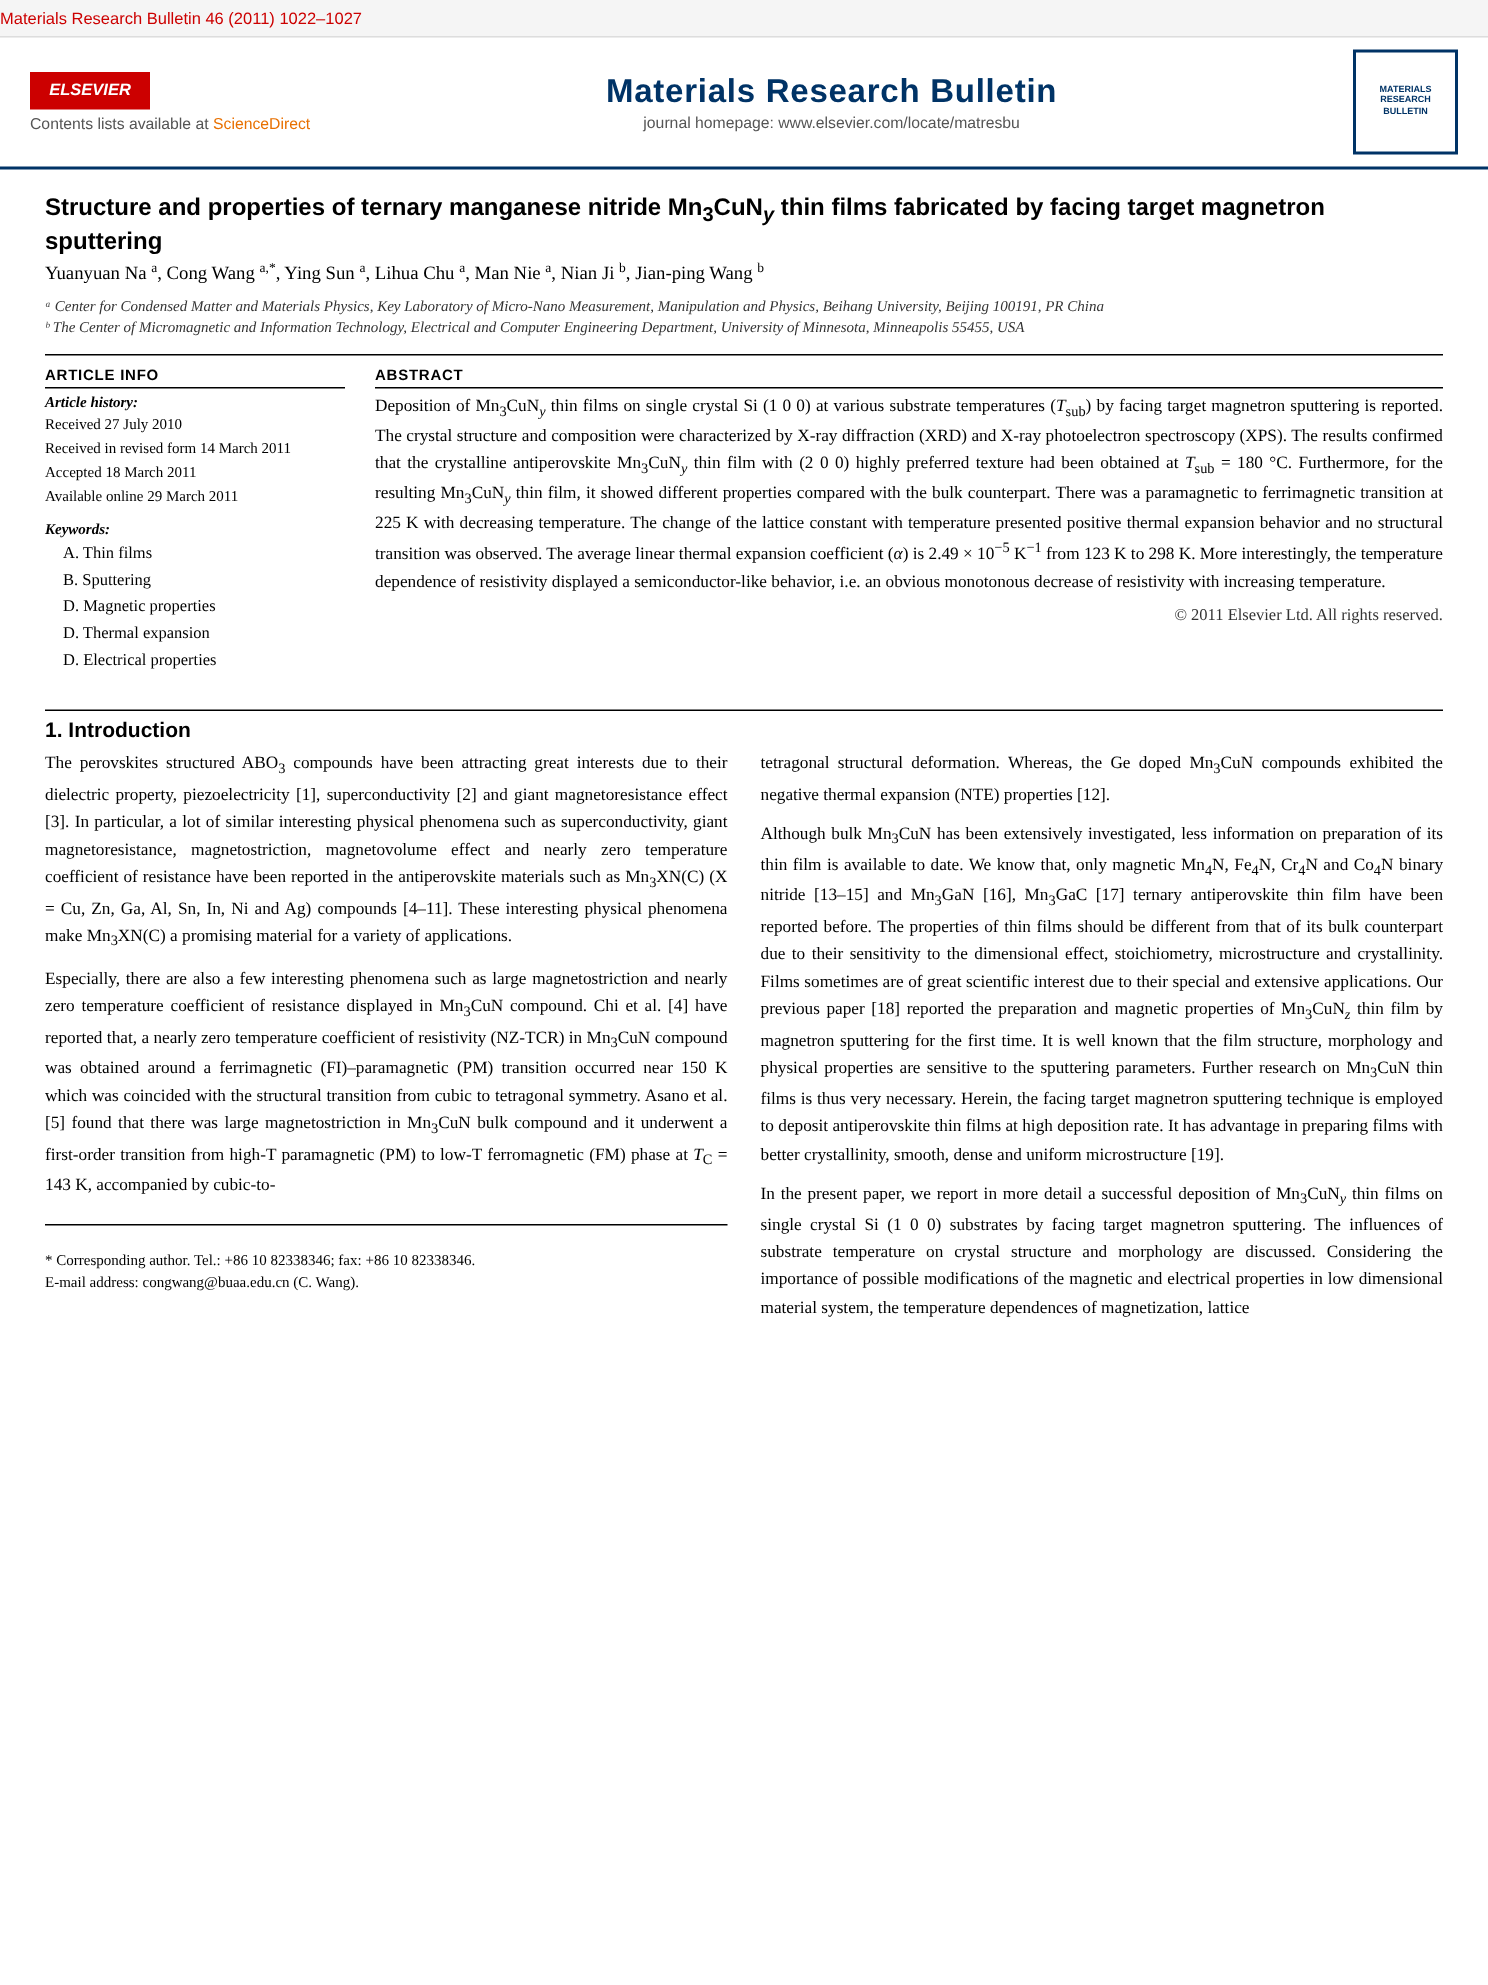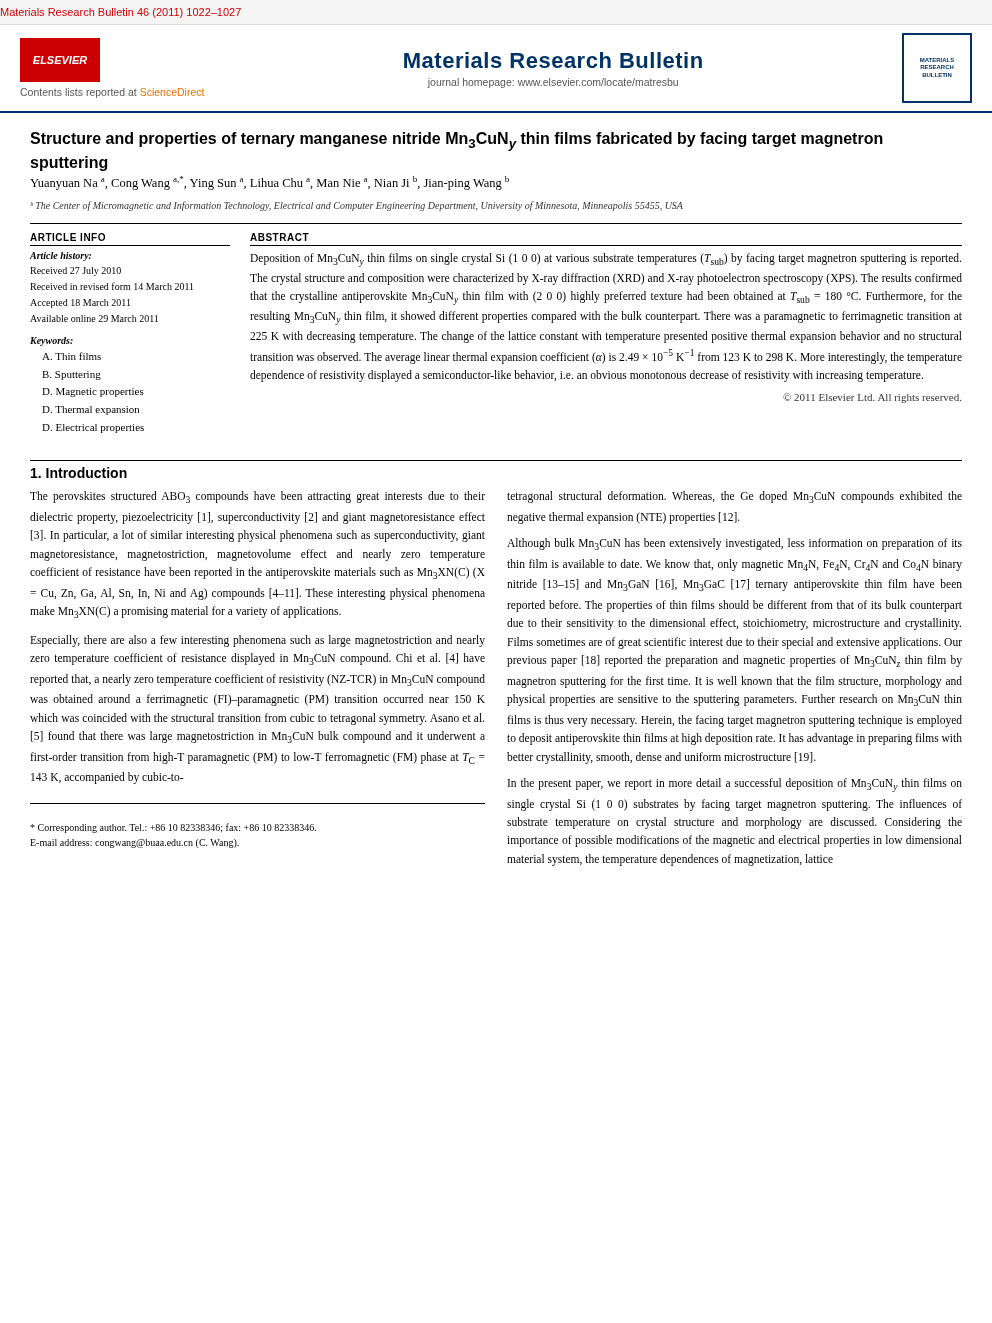--- a/index.html
+++ b/index.html
@@ -36,21 +36,21 @@
       border-bottom: 2px solid #003366;
     }
     .journal-left {
       display: flex;
       flex-direction: column;
       align-items: flex-start;
       gap: 4px;
     }
     .elsevier-logo {
       width: 80px;
-      height: 44px;
+      height: 25px;
       background: #c00;
       display: flex;
       align-items: center;
       justify-content: center;
     }
     .elsevier-logo span {
       color: #fff;
       font-family: Arial, sans-serif;
       font-size: 11px;
       font-style: italic;
@@ -237,21 +237,21 @@
   <div class="header-bar">
     <span class="journal-ref">Materials Research Bulletin 46 (2011) 1022–1027</span>
   </div>
 
   <div class="journal-header">
     <div class="journal-left">
       <div class="elsevier-logo">
         <span>ELSEVIER</span>
       </div>
       <div class="sciencedirect-link">
-        <span>Contents lists reported at</span>
+        <span>Contents lists available at</span>
         <a>ScienceDirect</a>
       </div>
     </div>
     <div class="journal-center">
       <div class="journal-title-main">Materials Research Bulletin</div>
       <div class="journal-homepage">journal homepage: www.elsevier.com/locate/matresbu</div>
     </div>
     <div class="journal-right">
       <span>MATERIALS</span>
       <span>RESEARCH</span>
@@ -263,20 +263,21 @@
 
     <div class="article-title">
       Structure and properties of ternary manganese nitride Mn<sub>3</sub>CuN<sub><i>y</i></sub> thin films fabricated by facing target magnetron sputtering
     </div>
 
     <div class="authors">
       Yuanyuan Na <sup>a</sup>, Cong Wang <sup>a,*</sup>, Ying Sun <sup>a</sup>, Lihua Chu <sup>a</sup>, Man Nie <sup>a</sup>, Nian Ji <sup>b</sup>, Jian-ping Wang <sup>b</sup>
     </div>
 
     <div class="affiliations">
+      <div>ᵃ Center for Condensed Matter and Materials Physics, Key Laboratory of Micro-Nano Measurement, Manipulation and Physics, Beihang University, Beijing 100191, PR China</div>
       <div>ᵇ The Center of Micromagnetic and Information Technology, Electrical and Computer Engineering Department, University of Minnesota, Minneapolis 55455, USA</div>
     </div>
 
     <hr class="divider">
 
     <div class="two-col">
 
       <div class="left-col">
         <div class="section-title-small">ARTICLE INFO</div>
         <div class="article-info-label">Article history:</div>

